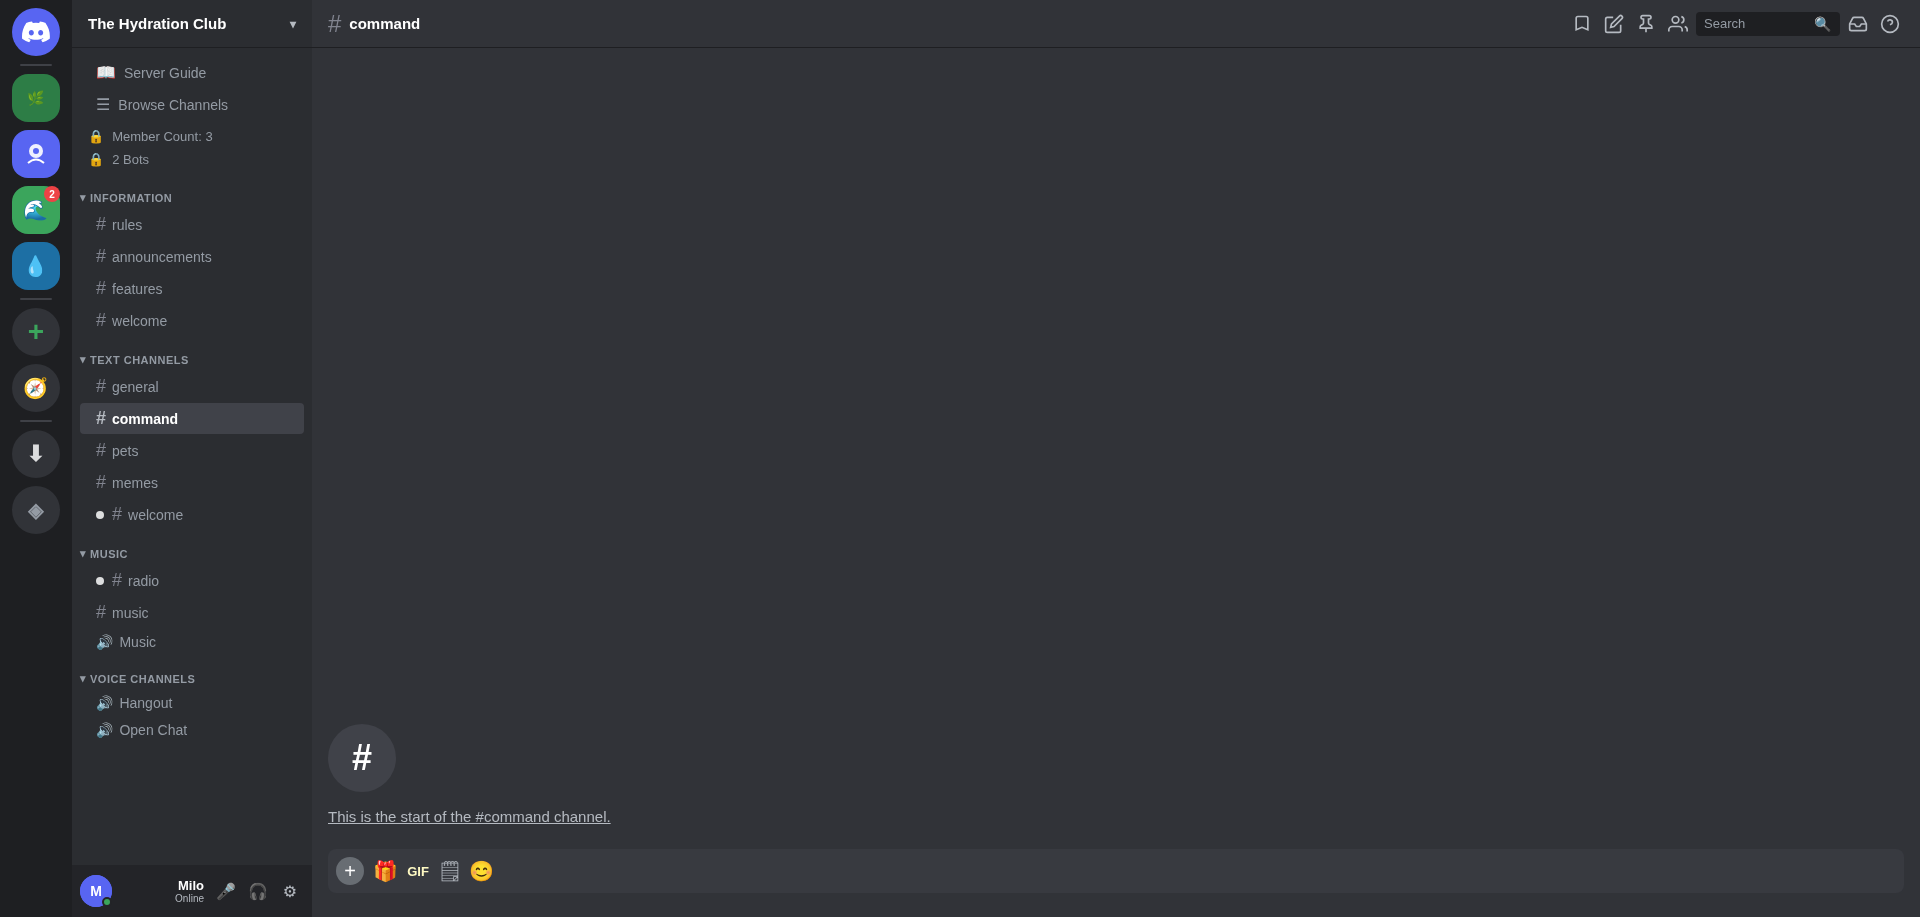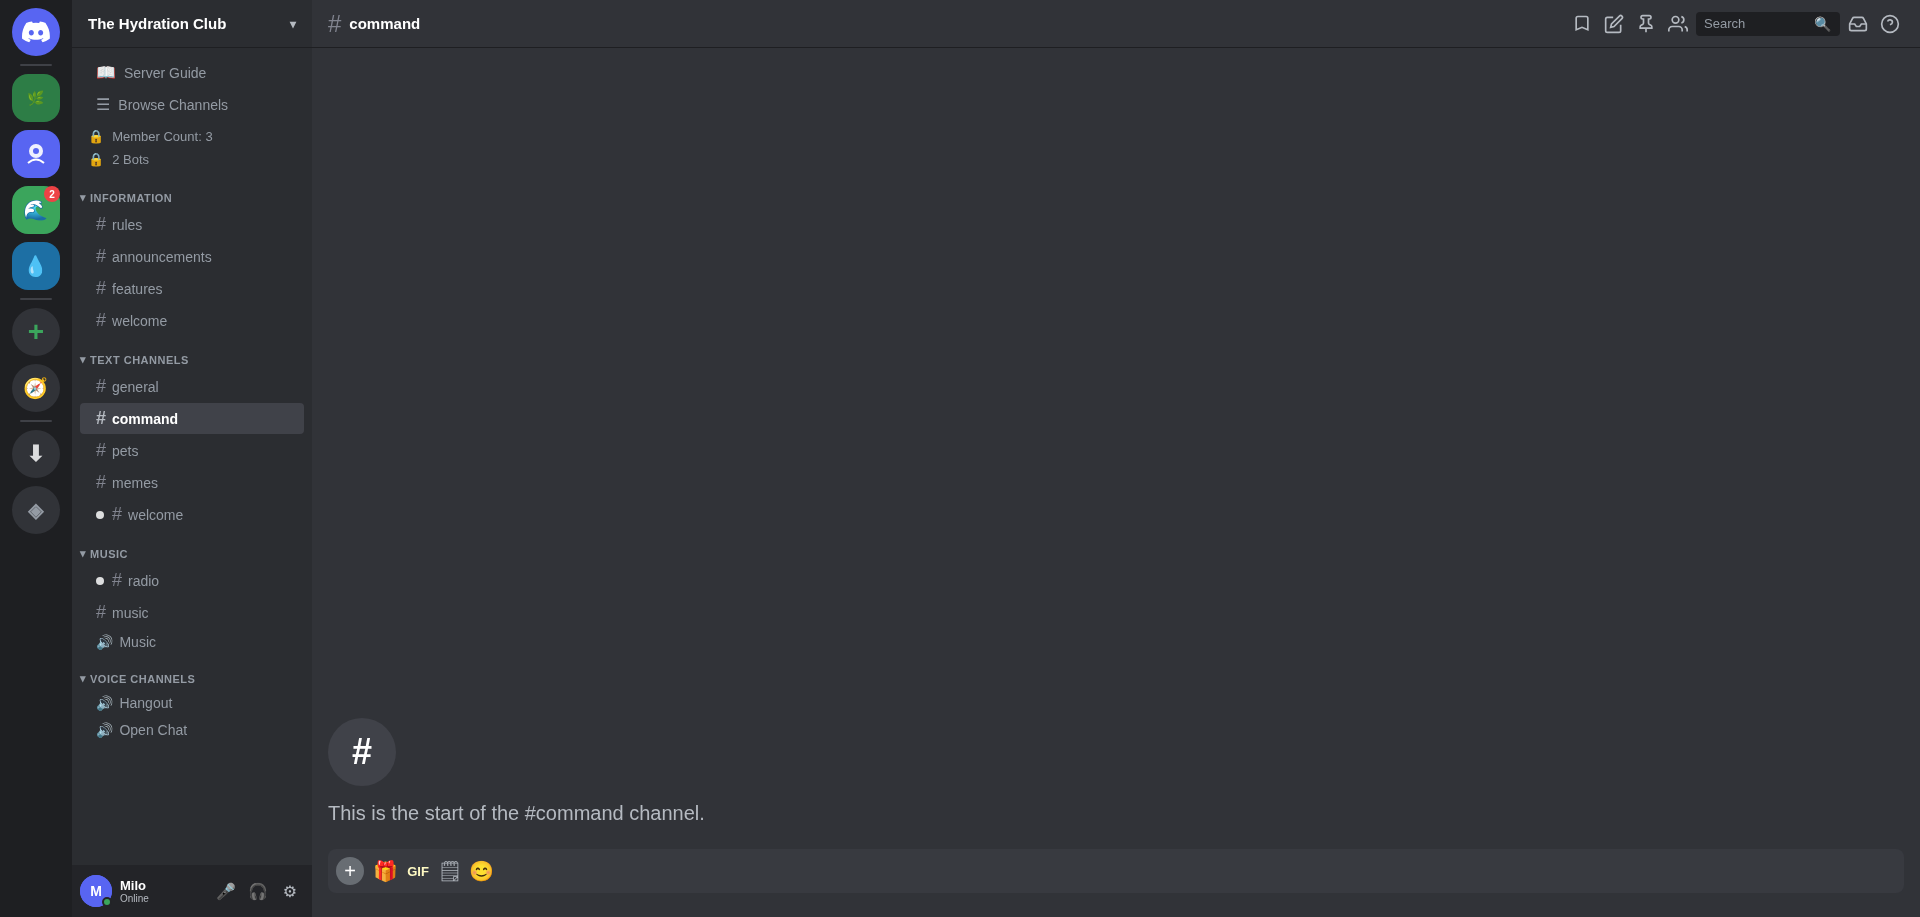--- a/index.html
+++ b/index.html
@@ -171,21 +171,21 @@
       display: flex; align-items: center; justify-content: center;
       font-size: 14px; font-weight: 700; color: #fff;
       position: relative; flex-shrink: 0;
     }
     .user-avatar .status-dot {
       position: absolute; bottom: 0; right: 0;
       width: 10px; height: 10px;
       border-radius: 50%; background: #3ba55c;
       border: 2px solid #232428;
     }
-    .user-info { flex: 1; }
+    .user-info { flex: 1; text-align: right; }
     .user-name { font-size: 13px; font-weight: 600; color: #fff; }
     .user-status { font-size: 10px; color: #b5bac1; }
     .user-controls { display: flex; gap: 4px; }
     .user-control-btn {
       width: 28px; height: 28px;
       border-radius: 4px;
       display: flex; align-items: center; justify-content: center;
       cursor: pointer; color: #b5bac1; font-size: 16px;
     }
 
@@ -265,23 +265,24 @@
       font-size: 36px; color: #fff;
       margin-bottom: 16px;
     }
     .welcome-title {
       font-size: 32px;
       font-weight: 700;
       color: #fff;
       margin-bottom: 8px;
     }
     .welcome-desc {
-      font-size: 20px;
+      font-size: 15px;
       color: #b5bac1;
       margin-bottom: 16px;
+      text-decoration: underline;
     }
 
     
     .message-input-area {
       padding: 0 16px 24px 16px;
       flex-shrink: 0;
     }
     .message-input-box {
       background: #383a40;
       border-radius: 8px;

